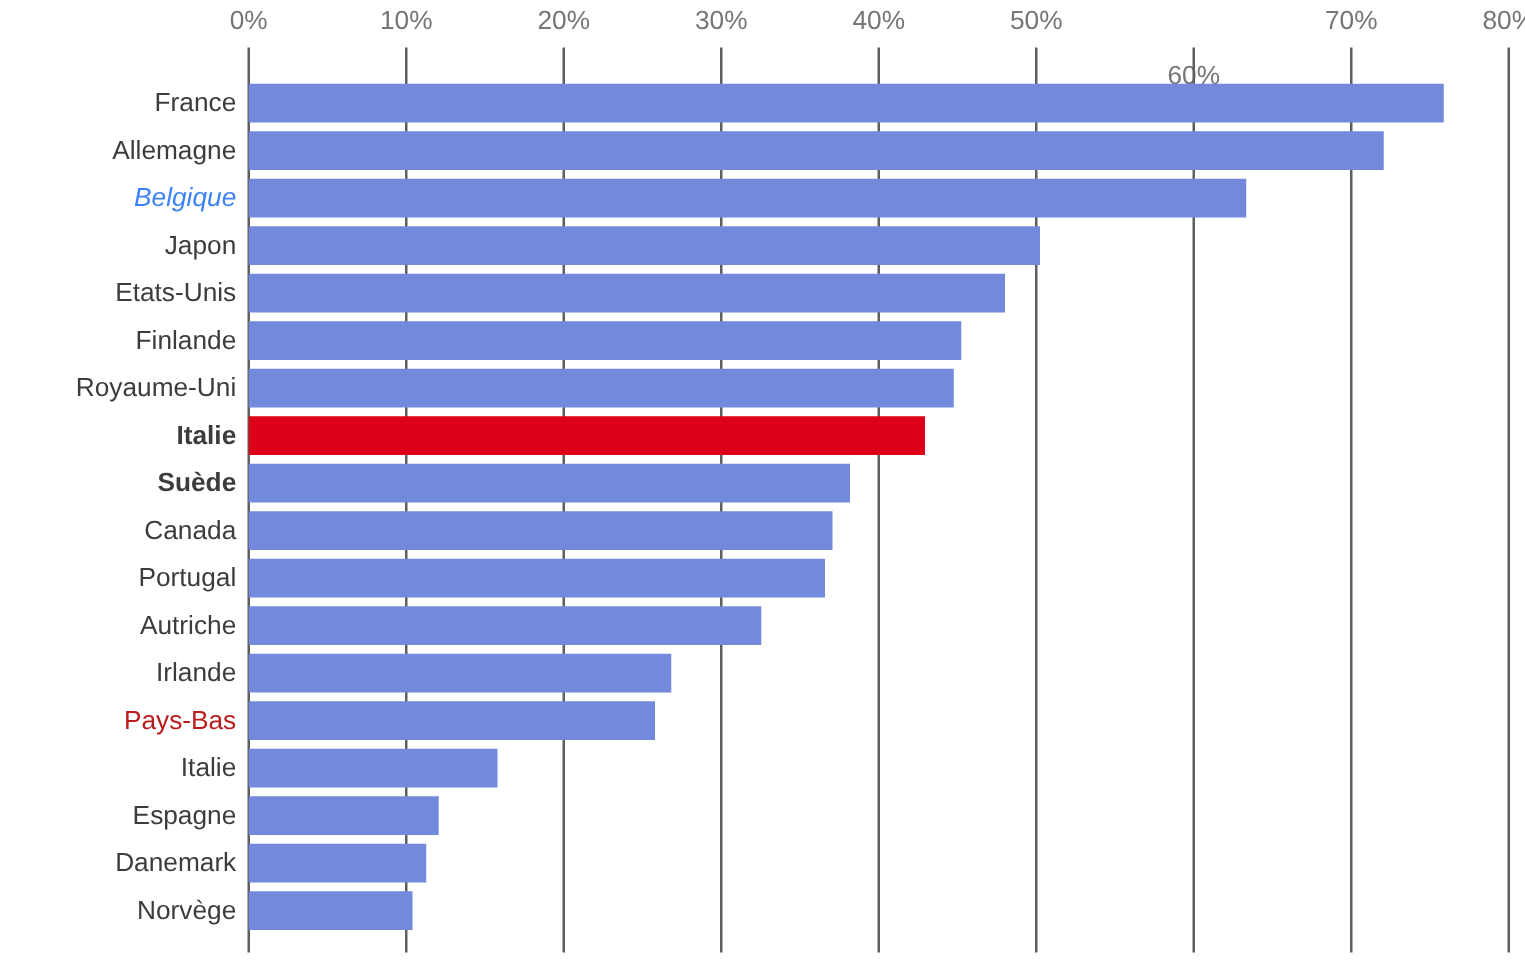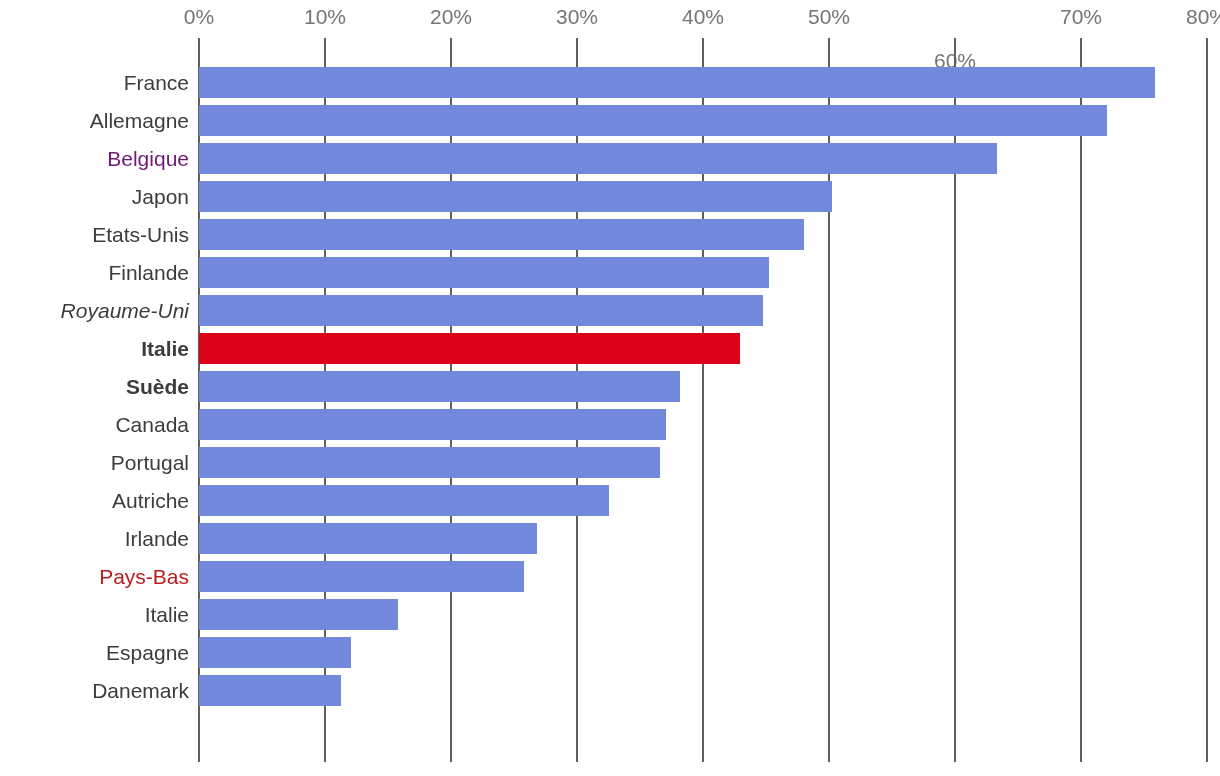--- a/index.html
+++ b/index.html
@@ -122,36 +122,36 @@
   <div id="bars-layer">
       <div class="bar-row" style="top: 67px;">
         <div class="bar-label" style="color: rgb(60, 60, 60);">France</div>
         <div class="bar" title="France 75.9%" style="width: 956.34px; height: 31px; background: rgb(115, 138, 220);"></div>
       </div>
       <div class="bar-row" style="top: 105px;">
         <div class="bar-label" style="color: rgb(60, 60, 60);">Allemagne</div>
         <div class="bar" title="Allemagne 72.1%" style="width: 908.46px; height: 31px; background: rgb(115, 138, 220);"></div>
       </div>
       <div class="bar-row" style="top: 143px;">
-        <div class="bar-label" style="color: #701a75;">Belgique</div>
+        <div class="bar-label" style="color: #3b82f6; font-style: italic;">Belgique</div>
         <div class="bar" title="Belgique 63.3%" style="width: 797.58px; height: 31px; background: rgb(115, 138, 220);"></div>
       </div>
       <div class="bar-row" style="top: 181px;">
         <div class="bar-label" style="color: rgb(60, 60, 60);">Japon</div>
         <div class="bar" title="Japon 50.2%" style="width: 632.52px; height: 31px; background: rgb(115, 138, 220);"></div>
       </div>
       <div class="bar-row" style="top: 219px;">
         <div class="bar-label" style="color: rgb(60, 60, 60);">Etats-Unis</div>
         <div class="bar" title="Etats-Unis 48%" style="width: 604.8px; height: 31px; background: rgb(115, 138, 220);"></div>
       </div>
       <div class="bar-row" style="top: 257px;">
         <div class="bar-label" style="color: rgb(60, 60, 60);">Finlande</div>
         <div class="bar" title="Finlande 45.2%" style="width: 569.52px; height: 31px; background: rgb(115, 138, 220);"></div>
       </div>
-      <div class="bar-row" style="top: 295px; font-style: italic;">
+      <div class="bar-row" style="top: 295px;">
         <div class="bar-label" style="color: rgb(60, 60, 60);">Royaume-Uni</div>
         <div class="bar" title="Royaume-Uni 44.8%" style="width: 564.48px; height: 31px; background: rgb(115, 138, 220);"></div>
       </div>
       <div class="bar-row" style="top: 333px;">
         <div class="bar-label highlight" style="color: rgb(60, 60, 60);">Italie</div>
         <div class="bar" title="Suisse 42.9%" style="width: 540.54px; height: 31px; background: rgb(220, 0, 24);"></div>
       </div>
       <div class="bar-row" style="top: 371px; font-weight: bold;">
         <div class="bar-label" style="color: rgb(60, 60, 60);">Suède</div>
         <div class="bar" title="Suède 38.2%" style="width: 481.32px; height: 31px; background: rgb(115, 138, 220);"></div>
@@ -181,15 +181,19 @@
         <div class="bar" title="Italie 15.8%" style="width: 199.08px; height: 31px; background: rgb(115, 138, 220);"></div>
       </div>
       <div class="bar-row" style="top: 637px;">
         <div class="bar-label" style="color: rgb(60, 60, 60);">Espagne</div>
         <div class="bar" title="Espagne 12.1%" style="width: 152.46px; height: 31px; background: rgb(115, 138, 220);"></div>
       </div>
       <div class="bar-row" style="top: 675px;">
         <div class="bar-label" style="color: rgb(60, 60, 60);">Danemark</div>
         <div class="bar" title="Danemark 11.3%" style="width: 142.38px; height: 31px; background: rgb(115, 138, 220);"></div>
       </div>
+      <div class="bar-row" style="top: 713px;">
+        <div class="bar-label" style="color: rgb(60, 60, 60);">Norvège</div>
+        <div class="bar" title="Norvège 10.4%" style="width: 131.04px; height: 31px; background: rgb(115, 138, 220);"></div>
+      </div>
     </div>
 
 </div>
 
 </body></html>

